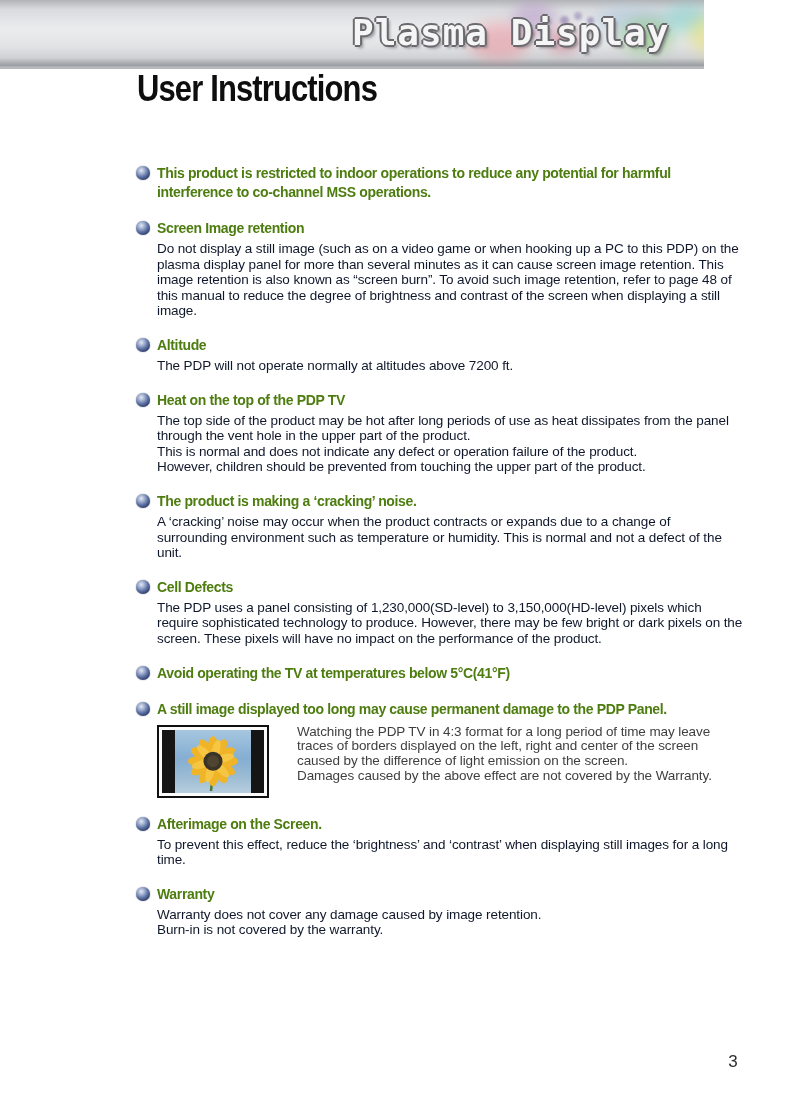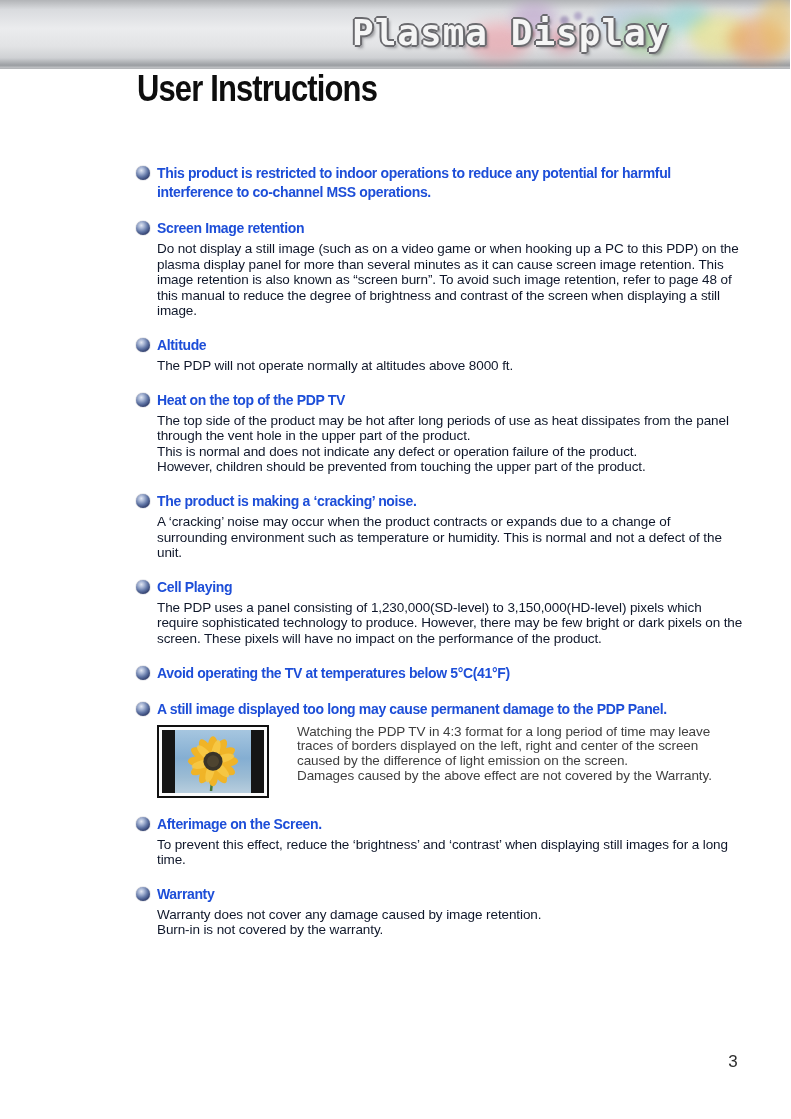--- a/index.html
+++ b/index.html
@@ -3,21 +3,21 @@
 <meta charset="utf-8">
 <style>
   html,body{margin:0;padding:0;}
   body{
     width:791px;height:1119px;position:relative;background:#ffffff;
     font-family:"Liberation Sans",sans-serif;overflow:hidden;
   }
 
   
   .banner{
-    position:absolute;left:0;top:0;width:790px;height:68px;overflow:hidden;
+    position:absolute;left:0;top:0;width:704px;height:68px;overflow:hidden;
     background:linear-gradient(180deg,#b2b4b7 0%,#d9dbde 14%,#ebecee 42%,#e2e3e5 68%,#cfd1d4 85%,#9b9ea2 96%,#c2c4c7 100%);
     border-bottom:1px solid #b5b7ba;
   }
   .banner .blob{position:absolute;border-radius:50%;filter:blur(7px);opacity:.55;}
   .banner .dot{position:absolute;border-radius:50%;filter:blur(1.5px);opacity:.6;}
   .banner-title{
     position:absolute;left:352px;top:12px;
     font-family:"DejaVu Sans Mono",monospace;font-weight:bold;font-size:36px;
     letter-spacing:1px;color:#f5f5f5;white-space:nowrap;
     text-shadow:-2px 0 0 #6a6a6e, 2px 0 0 #6a6a6e, 0 -2px 0 #6a6a6e, 0 2px 0 #6a6a6e,
@@ -34,21 +34,21 @@
   
   .content{position:absolute;left:136px;top:164px;width:604px;}
   .section{margin-bottom:17px;}
   .sec-head{display:flex;align-items:flex-start;}
   .bullet{
     flex:none;width:14px;height:14px;border-radius:50%;margin:2px 7px 0 0;
     background:radial-gradient(circle at 38% 32%, #e2e7f2 0%, #aab8d6 22%, #5f74a4 50%, #2c3a68 78%, #141f44 100%);
     box-shadow:0 0 1px 0 #2a3252;
   }
   .sec-title{
-    margin:0;font-size:14px;font-weight:bold;color:#1d4ed8;
+    margin:0;font-size:14px;font-weight:bold;color:#4d7c0f;
     letter-spacing:-0.35px;line-height:19px;max-width:588px;
   }
   .sec-body{
     margin:3px 0 0 21px;width:586px;
     font-size:13.5px;line-height:15.6px;color:#0f172a;letter-spacing:-0.1px;
   }
   .sec-body p{margin:0;}
 
   
   .media-row{display:flex;margin:6px 0 0 21px;gap:17px;}
@@ -113,21 +113,21 @@
       <p>Do not display a still image (such as on a video game or when hooking up a PC to this PDP) on the plasma display panel for more than several minutes as it can cause screen image retention. This image retention is also known as “screen burn”. To avoid such image retention, refer to page 48 of this manual to reduce the degree of brightness and contrast of the screen when displaying a still image.</p>
     </div>
   </div>
 
   <div class="section">
     <div class="sec-head">
       <span class="bullet"></span>
       <h2 class="sec-title">Altitude</h2>
     </div>
     <div class="sec-body">
-      <p>The PDP will not operate normally at altitudes above 8000 ft.</p>
+      <p>The PDP will not operate normally at altitudes above 7200 ft.</p>
     </div>
   </div>
 
   <div class="section">
     <div class="sec-head">
       <span class="bullet"></span>
       <h2 class="sec-title">Heat on the top of the PDP TV</h2>
     </div>
     <div class="sec-body">
       <p>The top side of the product may be hot after long periods of use as heat dissipates from the panel through the vent hole in the upper part of the product.</p>
@@ -142,21 +142,21 @@
       <h2 class="sec-title">The product is making a ‘cracking’ noise.</h2>
     </div>
     <div class="sec-body">
       <p>A ‘cracking’ noise may occur when the product contracts or expands due to a change of surrounding environment such as temperature or humidity. This is normal and not a defect of the unit.</p>
     </div>
   </div>
 
   <div class="section">
     <div class="sec-head">
       <span class="bullet"></span>
-      <h2 class="sec-title">Cell Playing</h2>
+      <h2 class="sec-title">Cell Defects</h2>
     </div>
     <div class="sec-body">
       <p>The PDP uses a panel consisting of 1,230,000(SD-level) to 3,150,000(HD-level) pixels which require sophisticated technology to produce. However, there may be few bright or dark pixels on the screen. These pixels will have no impact on the performance of the product.</p>
     </div>
   </div>
 
   <div class="section">
     <div class="sec-head">
       <span class="bullet"></span>
       <h2 class="sec-title">Avoid operating the TV at temperatures below 5°C(41°F)</h2>

